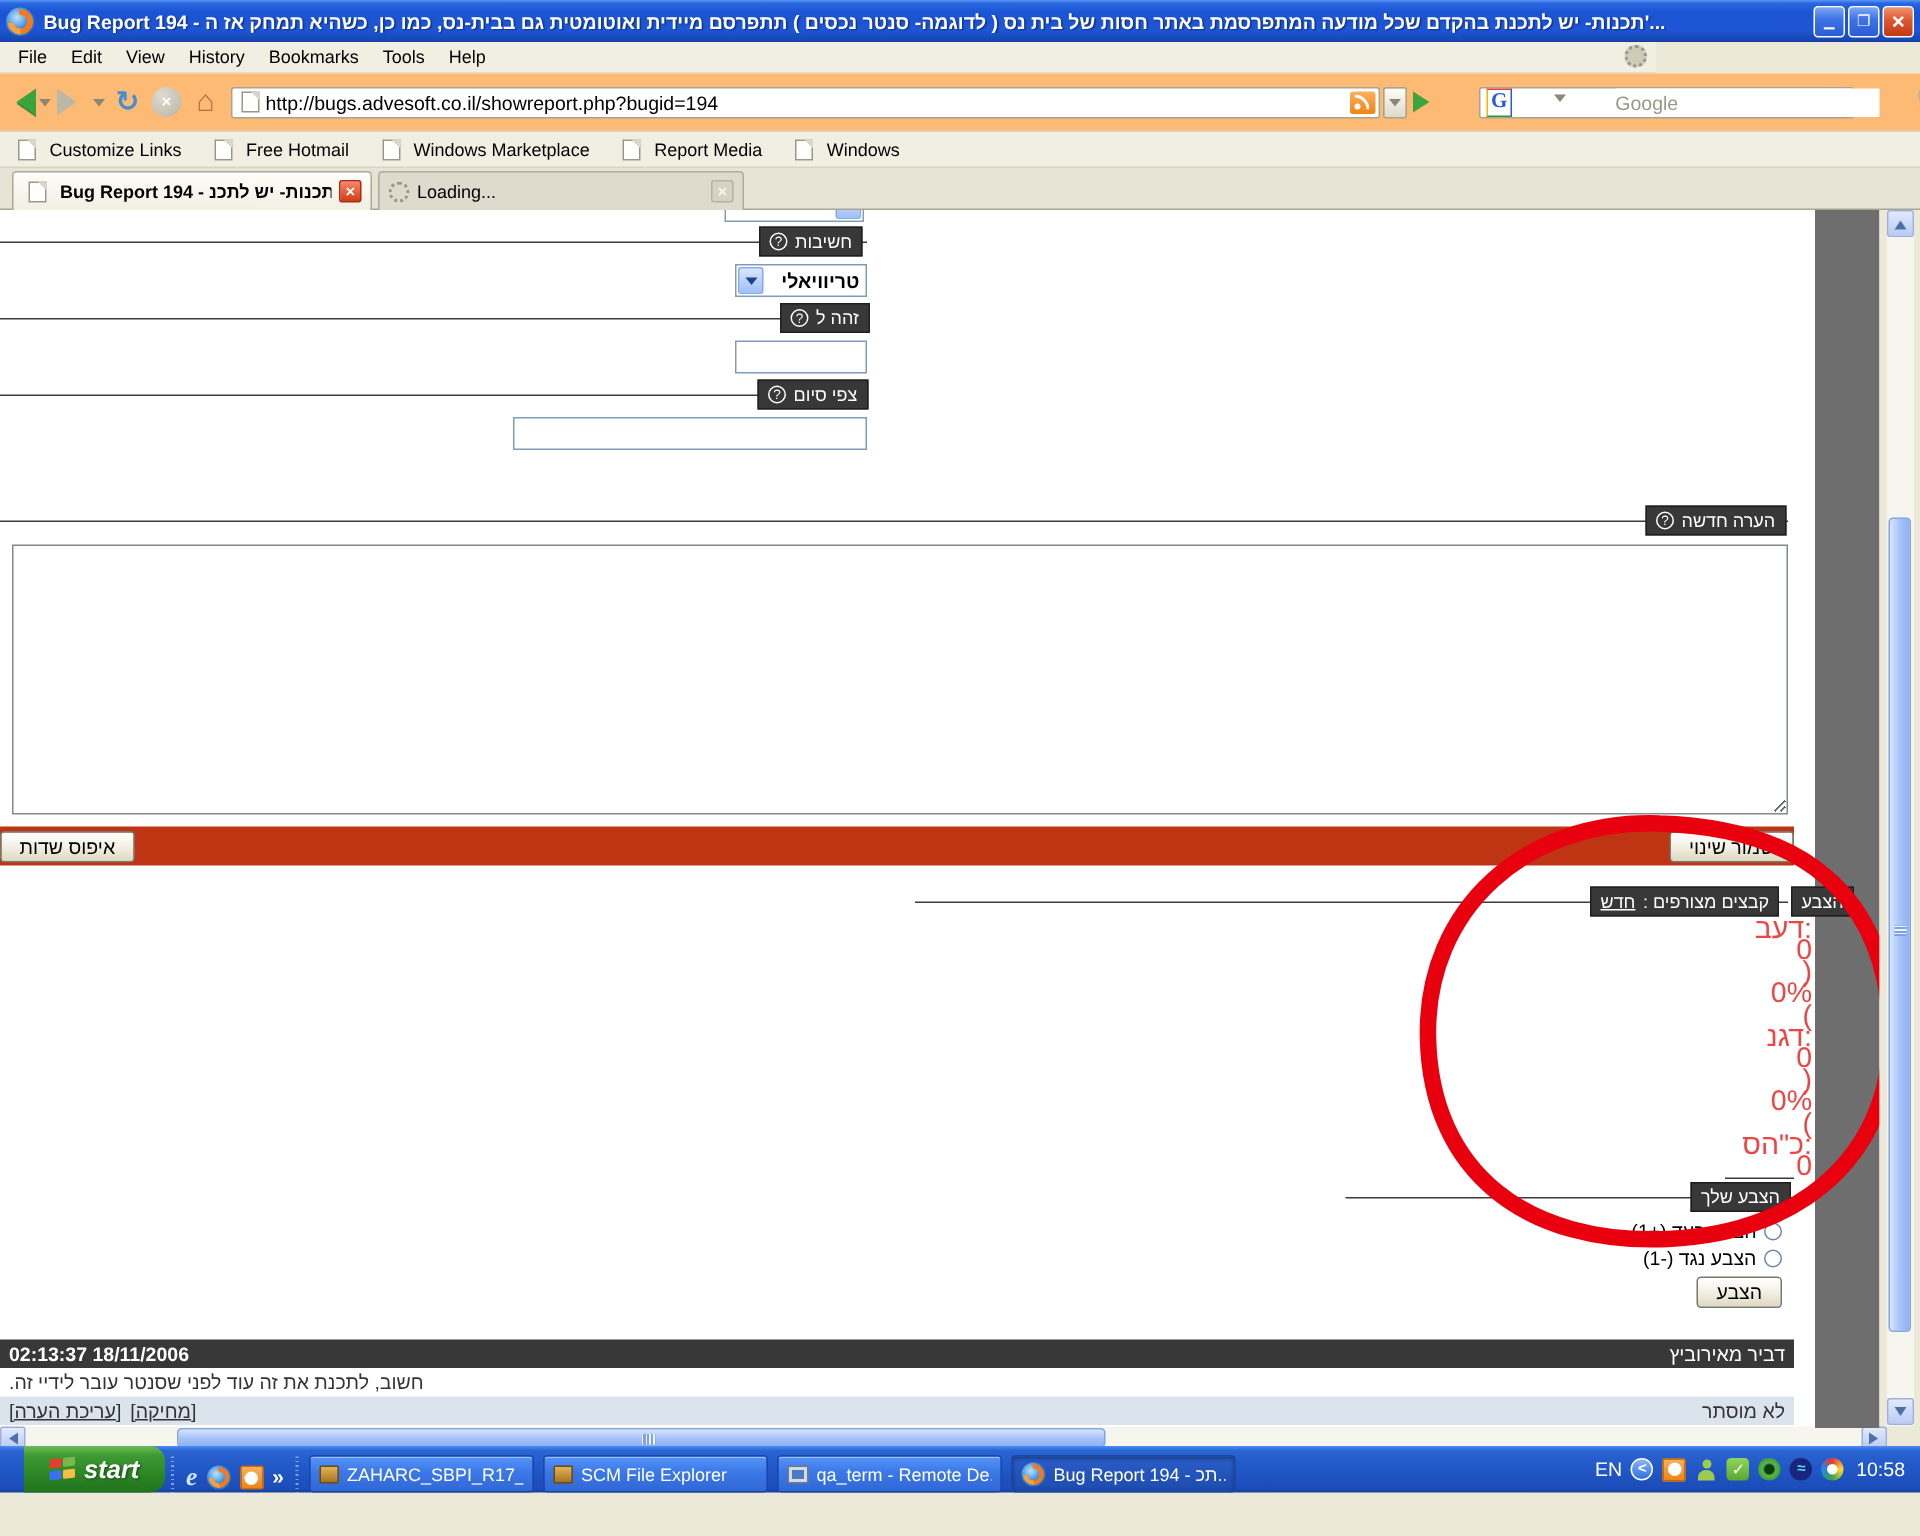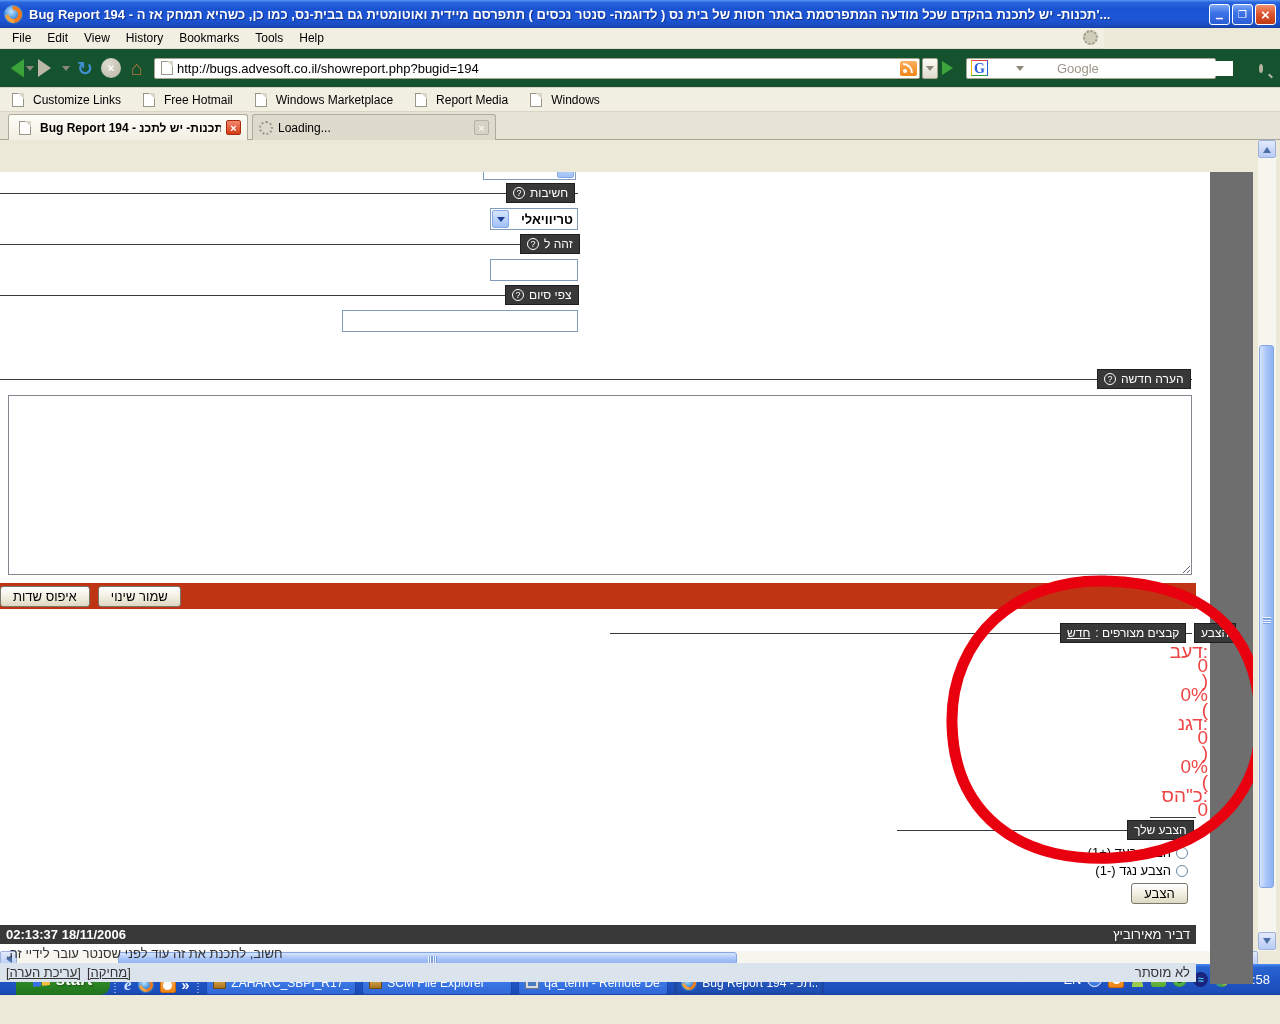--- a/index.html
+++ b/index.html
@@ -28,21 +28,21 @@
   .glyph-x::before { content:"×"; font-size:15px; }
 
   
   .menubar { left:0; top:28px; width:1104px; height:21px; background:#f1eee2; border-bottom:1px solid #e2ddcf;
     display:flex; align-items:center; padding-left:4px; }
   .menu-item { font-size:12px; color:#000; padding:2px 8px; }
   .gear-icon { position:absolute; right:6px; top:2px; width:15px; height:15px;
     border:2px dotted #9b9888; border-radius:50%; background:#cfccba; }
 
   
-  .navbar { left:0; top:49px; width:1280px; height:39px; background:#14532d; border-bottom:1px solid #d9d4c3;
+  .navbar { left:0; top:49px; width:1280px; height:39px; background:#fdba74; border-bottom:1px solid #d9d4c3;
     display:flex; align-items:center; }
   .navbtn { width:26px; height:26px; display:flex; align-items:center; justify-content:center; }
   .arrow-back { width:0; height:0; border:9px solid transparent; border-right:13px solid #3aa33a; filter:drop-shadow(0 1px 0 #2a7a2a); }
   .arrow-fwd  { width:0; height:0; border:9px solid transparent; border-left:13px solid #bcb8a8; }
   .caret { width:0; height:0; border:4px solid transparent; border-top:5px solid #8a8778; margin:4px 2px 0 0; }
   .refresh-glyph::before { content:"↻"; font-size:19px; font-weight:bold; color:#3f8fd4; }
   .stop-circle { width:20px; height:20px; border-radius:50%; background:radial-gradient(circle at 35% 30%,#dedbd0,#b9b5a4);
     color:#fff; font-size:11px; display:flex; align-items:center; justify-content:center; }
   .stop-circle::before { content:"×"; font-weight:bold; }
   .home-glyph::before { content:"⌂"; font-size:20px; color:#b5713f; font-weight:bold; }
@@ -54,21 +54,21 @@
   .rss-icon { width:17px; height:15px; border-radius:2px; background:linear-gradient(180deg,#fcb160,#ef8413); position:relative; flex:0 0 auto; }
   .rss-icon::after { content:""; position:absolute; left:3px; bottom:3px; width:4px; height:4px; background:#fff; border-radius:50%;
     box-shadow:0 -1px 0 3px rgba(255,255,255,0), 2px -2px 0 0 #fff0; }
   .rss-icon::before { content:""; position:absolute; left:3px; bottom:3px; width:8px; height:8px;
     border:2px solid #fff; border-left:none; border-bottom:none; border-radius:0 100% 0 0; }
   .dropbtn { width:16px; height:21px; background:linear-gradient(180deg,#fdfdf8,#dedacb); border:1px solid #a8a491; border-radius:2px;
     display:flex; align-items:center; justify-content:center; margin-left:2px; }
   .go-btn { width:22px; height:21px; display:flex; align-items:center; justify-content:center; margin-left:2px; }
   .go-tri { width:0; height:0; border:7px solid transparent; border-left:11px solid #3da53d; }
   .searchbox { width:250px; height:21px; background:#fff; border:1px solid #a8a491; border-radius:2px;
-    display:flex; align-items:center; margin-left:4px; padding:0 4px;gap:26px; }
+    display:flex; margin-left:24px; padding:0 4px;gap:26px; }
   .g-logo::before { content:"G"; font-family:"Liberation Serif","DejaVu Serif",serif; font-weight:bold; color:#2a5bdb; font-size:14px; }
   .g-logo { border:1px solid #d44; border-color:#d44 #2a5bdb #2a9a3d #f5b400; padding:0 2px; line-height:13px; }
   .search-input { border:none; outline:none; flex:1; font-size:13px; color:#9a9788; margin-left:5px; font-family:"Liberation Sans","DejaVu Sans",sans-serif; }
   .search-input::placeholder { color:#9a9788; }
   .magnifier { width:9px; height:9px; border:2px solid #b5b2a2; border-radius:50%; position:relative; margin-right:3px; }
   .magnifier::after { content:""; position:absolute; width:5px; height:2px; background:#b5b2a2; transform:rotate(45deg); left:7px; top:9px; }
 
   
   .bookmarksbar { left:0; top:88px; width:1280px; height:24px; background:#f1eee2; border-bottom:1px solid #d9d4c3;
     display:flex; align-items:center; padding-left:8px; gap:18px; }
@@ -81,38 +81,38 @@
   .tab.active { left:8px; width:240px; background:linear-gradient(180deg,#fefdf8,#f2efe3); font-weight:bold; }
   .tab.loading { left:252px; width:244px; background:#dedbcd; }
   .tab-label { font-size:12px; white-space:nowrap; overflow:hidden; direction:ltr; text-align:left; flex:1; }
   .tab-close { width:15px; height:15px; border-radius:2px; font-size:11px; color:#fff; display:flex; align-items:center; justify-content:center;
     background:linear-gradient(180deg,#f4876d,#d43c16); border:1px solid #a72c0d; flex:0 0 auto; }
   .tab-close.gray { background:#d6d3c6; border:1px solid #b5b2a2; color:#f7f5ea; }
   .tab-close::before { content:"×"; font-weight:bold; }
   .spinner { width:14px; height:14px; border:2px dotted #9a97888; border:2px dotted #9a9788; border-radius:50%; flex:0 0 auto; }
 
   
-  .content { left:0; top:140px; width:1253px; height:812px; background:#fff; overflow:hidden;margin-top:32px; }
+  .content { left:0; top:140px; width:1253px; height:812px; background:#fff; overflow:hidden; }
   .gray-band { position:absolute; left:1210px; top:0; width:43px; height:812px; background:#6e6e6e; z-index:5; }
   .sep { position:absolute; height:1px; background:#3b3b3b; z-index:2; }
   .dlabel { position:absolute; background:#383838; color:#fff; border:1px solid #1f1f1f; font-size:12px;
     display:flex; align-items:center; gap:5px; padding:0 6px; height:20px; direction:rtl; z-index:10; white-space:nowrap; }
   .qmark { width:12px; height:12px; border:1px solid #fff; border-radius:50%; font-size:9px; display:flex;
     align-items:center; justify-content:center; flex:0 0 auto; }
   .qmark::before { content:"?"; }
   .field-input { position:absolute; background:#fff; border:1px solid #7f9db9; z-index:3; }
   .selectbox { position:absolute; width:88px; height:22px; background:#fff; border:1px solid #7f9db9; z-index:3;
     display:flex; align-items:center; direction:rtl; }
   .selectbox .val { flex:1; font-size:13px; padding:0 4px; direction:rtl;font-weight:bold; }
   .sel-btn { width:17px; height:18px; margin:1px; background:linear-gradient(180deg,#d7e5fc,#9fc1f7); border:1px solid #86a7e8;
     border-radius:2px; display:flex; align-items:center; justify-content:center; }
   .sel-arrow { width:0; height:0; border:4px solid transparent; border-top:5px solid #1c3f94; margin-top:4px; }
   .textarea-big { position:absolute; left:8px; top:223px; width:1184px; height:180px; background:#fff; border:1px solid #828790; z-index:3; }
   .redbar { position:absolute; left:0; top:411px; width:1196px; height:26px; background:#bf3413; z-index:3;
-    display:flex; align-items:center; justify-content:flex-start; gap:8px; }
+    display:flex; align-items:center; justify-content:space-between; gap:8px; }
   .xbtn { height:21px; padding:0 12px; font-size:13px; font-family:"Liberation Sans","DejaVu Sans",sans-serif;
     background:linear-gradient(180deg,#ffffff,#f1eee0 55%,#ddd8c2); border:1px solid #77776b; border-radius:3px;
     display:flex; align-items:center; justify-content:center; direction:rtl; }
   .votes-col { position:absolute; right:45px; top:473px; width:130px; text-align:right; font-size:19px;
     line-height:14.4px; color:#ef4444; z-index:4; direction:ltr; }
   .votes-col div { direction:ltr; unicode-bidi:bidi-override; }
   .newlink { text-decoration:underline; }
   .vote-row { position:absolute; right:65px; display:flex; align-items:center; direction:rtl; gap:5px; z-index:10; font-size:13px; }
   .radio { width:12px; height:12px; border:1px solid #6a87a5; border-radius:50%; background:#fff; flex:0 0 auto; }
   .votebtn { position:absolute; left:1131px; top:711px; width:57px; z-index:10; }

